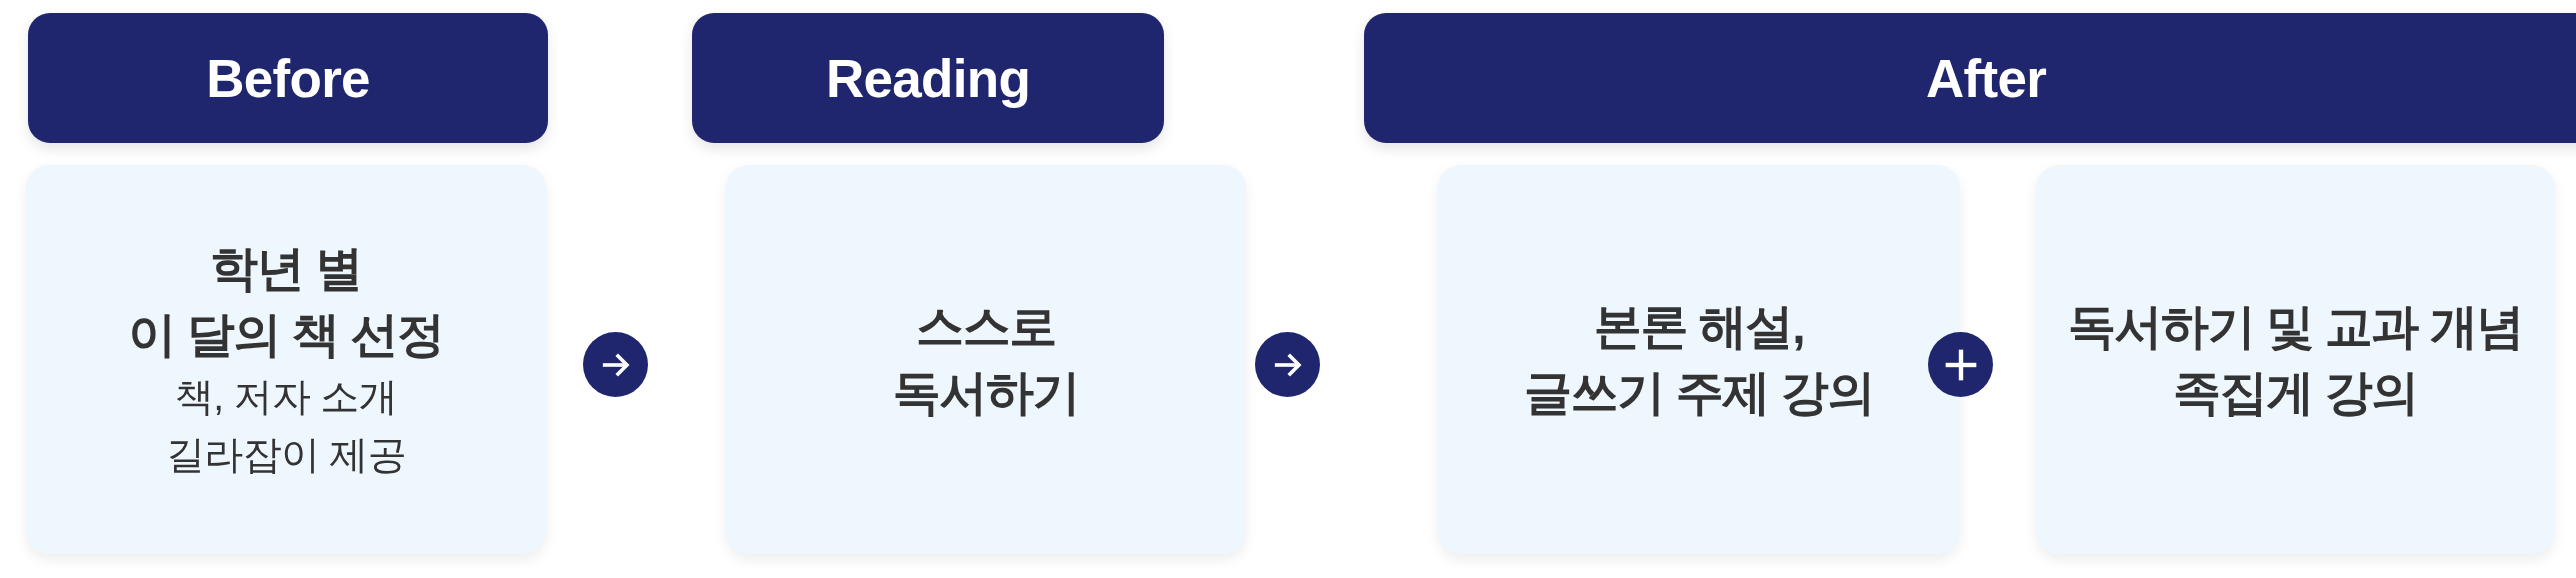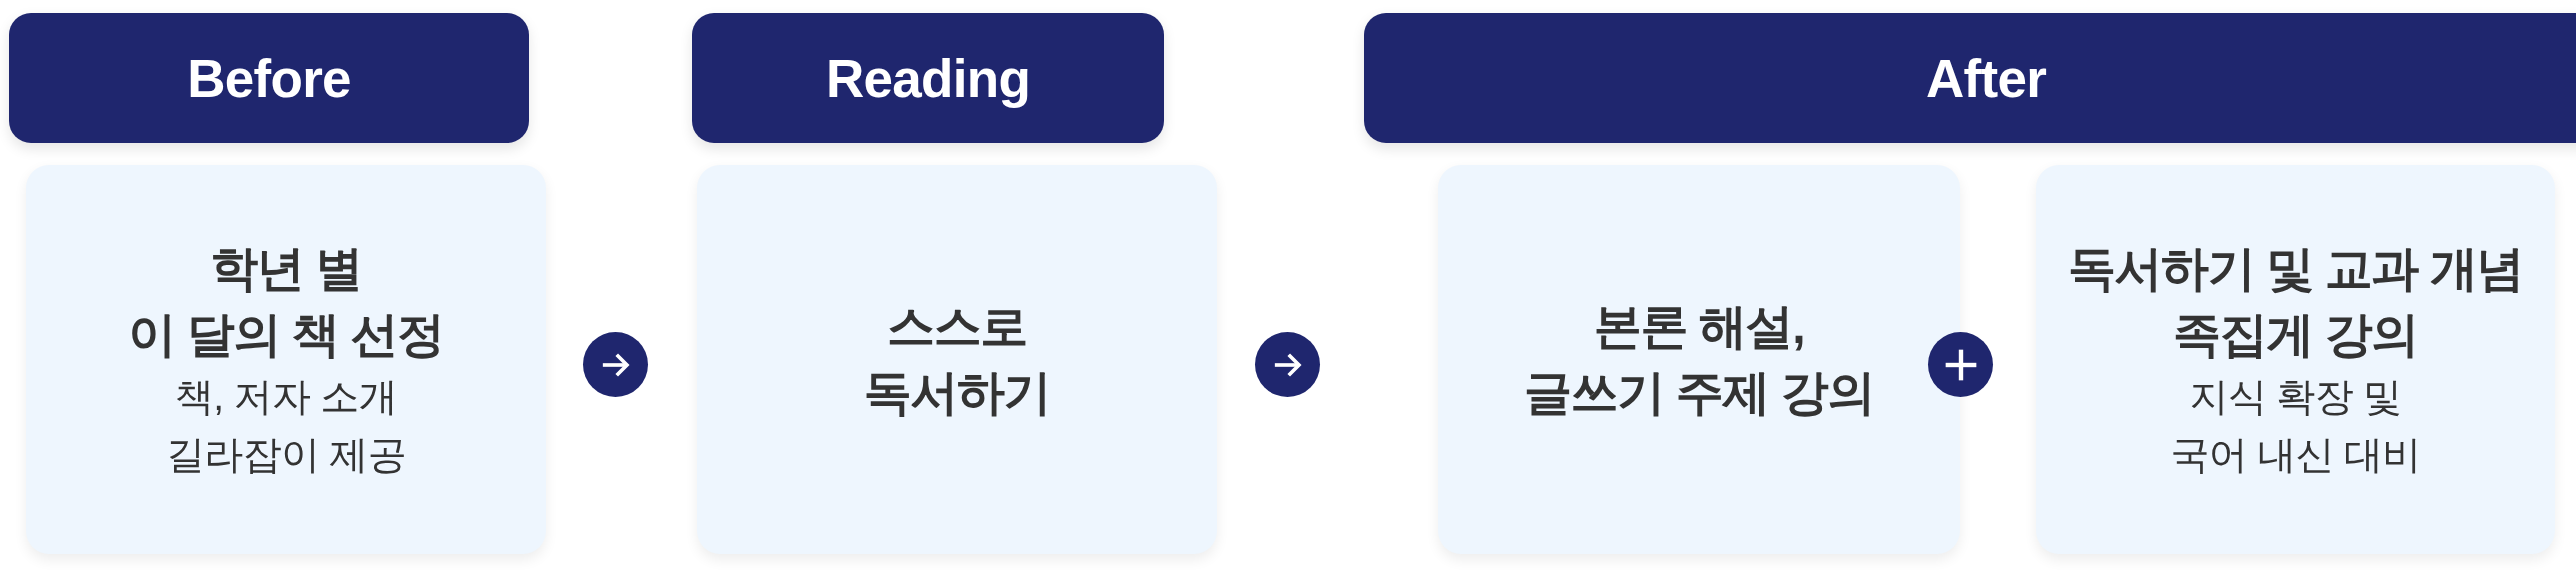--- a/index.html
+++ b/index.html
@@ -9,42 +9,42 @@
       position: absolute; top: 13px; height: 130px;
       background: #1f266e; border-radius: 22px;
       box-shadow: 0 5.8px 13px rgba(0,0,0,0.10);
       display: flex; align-items: center; justify-content: center;
       color: #ffffff; font-weight: bold; font-size: 53px; letter-spacing: -0.7px;
     }
     .card {
       position: absolute; top: 165px; height: 389px;
       background: #eef6fe; border-radius: 23px;
       box-shadow: 0 5.8px 13px rgba(0,0,0,0.07);
-      display: flex; flex-direction: column; justify-content: center;
+      display: flex; flex-direction: column; align-items: center; justify-content: center;
       text-align: center; color: #333333;
     }
     .card-title {
       font-weight: bold; font-size: 48px; line-height: 66px; letter-spacing: -1.4px;
       white-space: pre-line;
     }
     .card-desc {
       font-size: 39px; line-height: 58px; letter-spacing: -0.7px;
       white-space: pre-line; color: #333333;
     }
     .connector {
       position: absolute; top: 332px; width: 65px; height: 65px;
       border-radius: 50%; background: #1f266e;
       display: flex; align-items: center; justify-content: center;
     }
     .connector svg { width: 38px; height: 38px; }
   </style>
 </head>
 <body>
 
-<div class="header" style="left:9px; width:520px;">
+<div class="header" style="left:28px; width:520px;">
   <span>Before</span>
 </div>
 <div class="header" style="left:692px; width:472px;">
   <span>Reading</span>
 </div>
 <div class="header" style="left:1364px; width:1244px;">
   <span>After</span>
 </div>
 
 <div class="card" style="left:26px; width:520px;">
@@ -54,21 +54,21 @@
 길라잡이 제공</div>
 </div>
 
 <div class="connector" style="left:583px;">
   <svg viewBox="0 0 52 52">
     <line x1="8" y1="26" x2="40" y2="26" stroke="#ffffff" stroke-width="5"></line>
     <polyline points="27,12 41,26 27,40" fill="none" stroke="#ffffff" stroke-width="5"></polyline>
   </svg>
 </div>
 
-<div class="card" style="left:697px; width:520px;gap:48px;">
+<div class="card" style="left:726px; width:520px;gap:48px;">
   <div class="card-title">스스로
 독서하기</div>
 </div>
 
 <div class="connector" style="left:1255px;">
   <svg viewBox="0 0 52 52">
     <line x1="8" y1="26" x2="40" y2="26" stroke="#ffffff" stroke-width="5"></line>
     <polyline points="27,12 41,26 27,40" fill="none" stroke="#ffffff" stroke-width="5"></polyline>
   </svg>
 </div>
@@ -81,16 +81,14 @@
 <div class="connector" style="left:1928px;">
   <svg viewBox="0 0 52 52">
     <line x1="5" y1="26" x2="47" y2="26" stroke="#ffffff" stroke-width="6"></line>
     <line x1="26" y1="5" x2="26" y2="47" stroke="#ffffff" stroke-width="6"></line>
   </svg>
 </div>
 
 <div class="card" style="left:2036px; width:519px;">
   <div class="card-title">독서하기 및 교과 개념
 족집게 강의</div>
-  <div class="card-desc">지식 확장 및
-국어 내신 대비</div>
 </div>
 
 
 </body></html>

